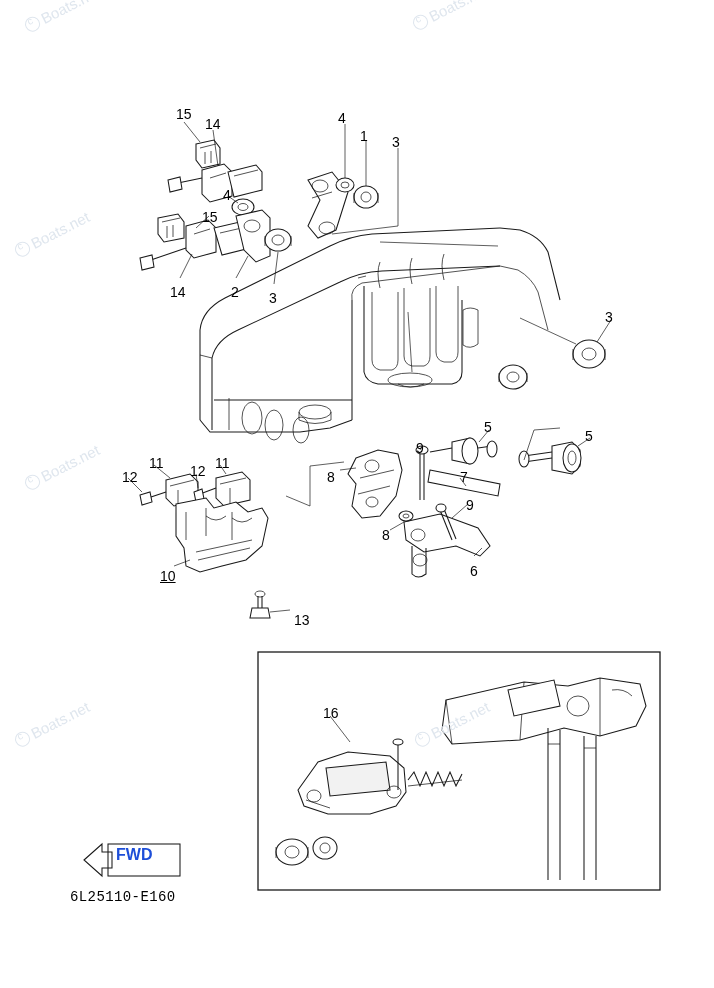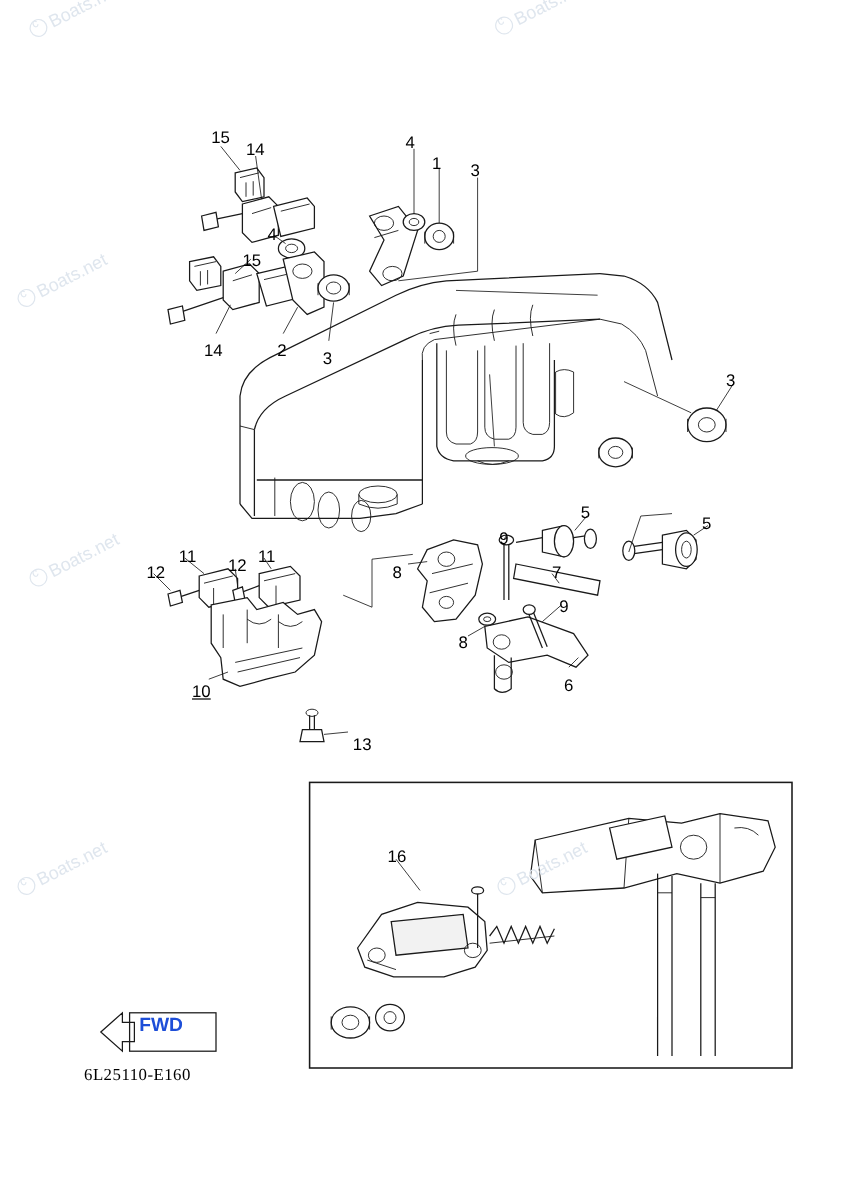--- a/index.html
+++ b/index.html
@@ -51,21 +51,21 @@
     position: absolute;
     font-family: "Liberation Sans", sans-serif;
     font-size: 14px;
     color: #000000;
     white-space: nowrap;
   }
   .partcode {
     position: absolute;
     left: 70px;
     top: 889px;
-    font-family: Liberation Serif, serif;
+    font-family: Liberation Mono, monospace;
     font-size: 14px;
     letter-spacing: 0.4px;
     color: #000;
   }
   .fwd-label {
     position: absolute;
     left: 116px;
     top: 846px;
     font-family: "Liberation Sans", sans-serif;
     font-size: 16px;

